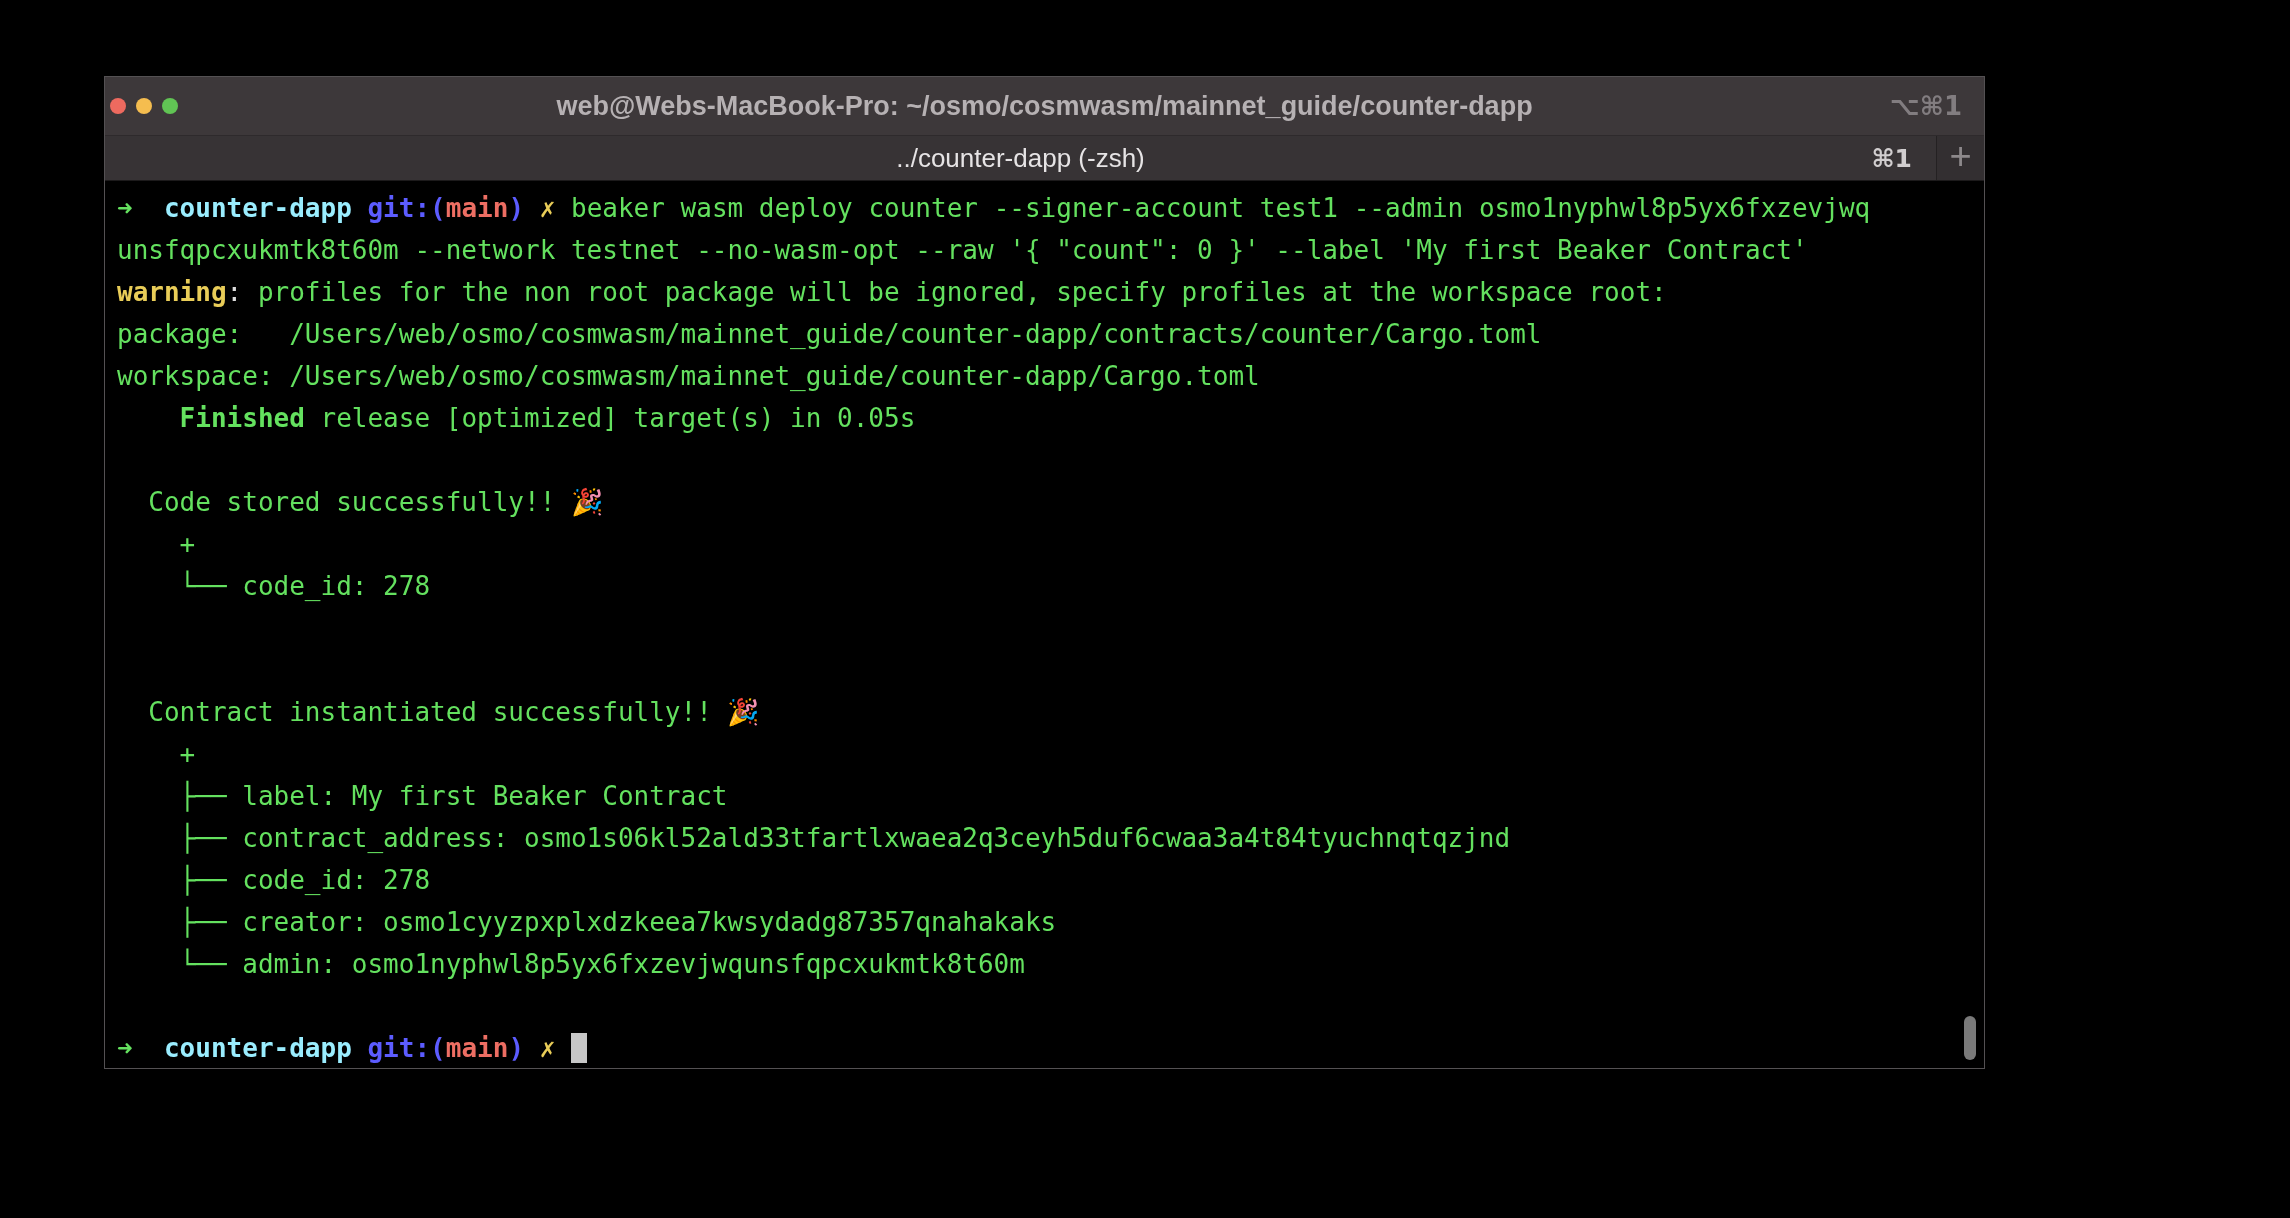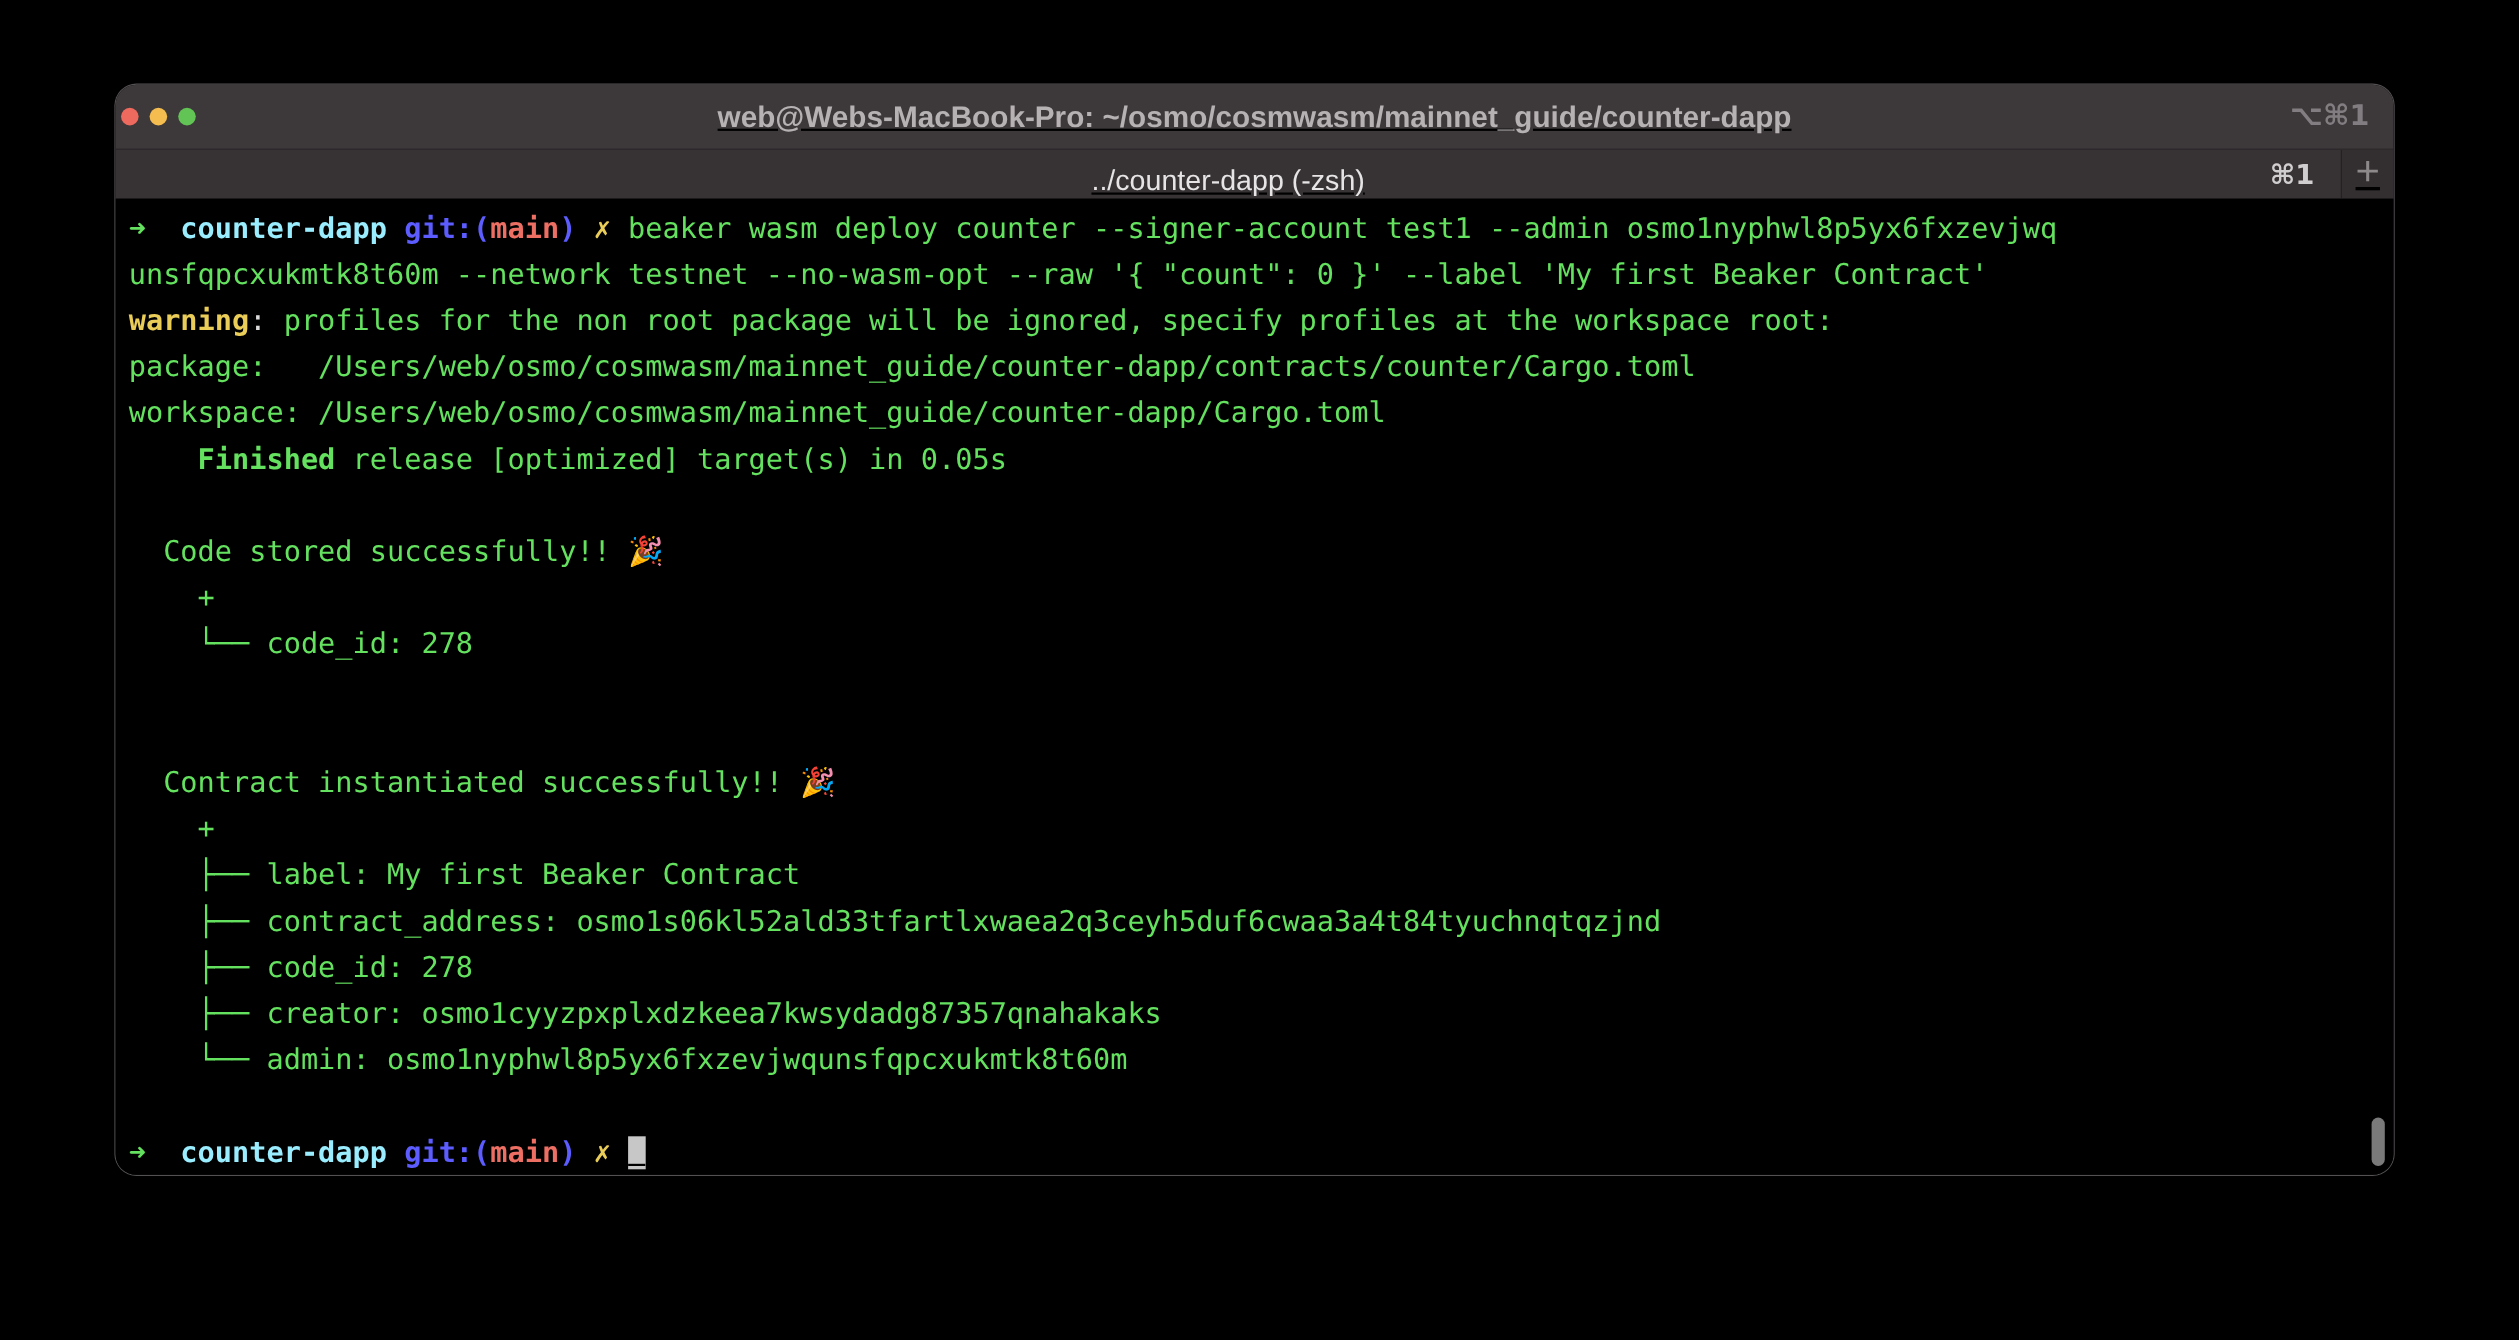--- a/index.html
+++ b/index.html
@@ -5,27 +5,26 @@
   html,body{margin:0;padding:0;}
   body{
     width:2290px;height:1218px;
     background:#000;
     font-family:"Liberation Sans",sans-serif;
     position:relative;
     overflow:hidden;
   }
   .window{
     position:absolute;left:104px;top:76px;
-    width:2073px;height:993px;
-    border-radius:20px;
+    width:1881px;height:993px;
+    border-radius:0;
     border:1px solid rgba(168,162,165,0.5);
     overflow:hidden;
     background:var(--bg,#000);
     box-sizing:border-box;
-    text-decoration:underline;
   }
   
   .title-bar{
     height:58px;
     background:var(--titlebar,#3d383a);
     border-bottom:1px solid #2e2a2c;
     position:relative;
     display:flex;align-items:center;justify-content:center;
   }
   .traffic-lights{
@@ -48,21 +47,21 @@
   }
   
   .tab-bar{
     height:44px;
     background:var(--tabbar,#373335);
     border-bottom:1px solid #1c1a1b;
     display:flex;align-items:stretch;
   }
   .tab{
     flex:1;position:relative;
-    display:flex;align-items:flex-end;justify-content:center;
+    display:flex;align-items:center;justify-content:center;
   }
   .tab-title{color:#e6e4e5;font-size:26px;}
   .tab-shortcut{
     position:absolute;right:24px;top:0;height:100%;
     display:flex;align-items:center;
     color:#d1cecf;font-size:25px;font-weight:600;
     font-family:"DejaVu Sans",sans-serif;
   }
   .new-tab{
     width:48px;

